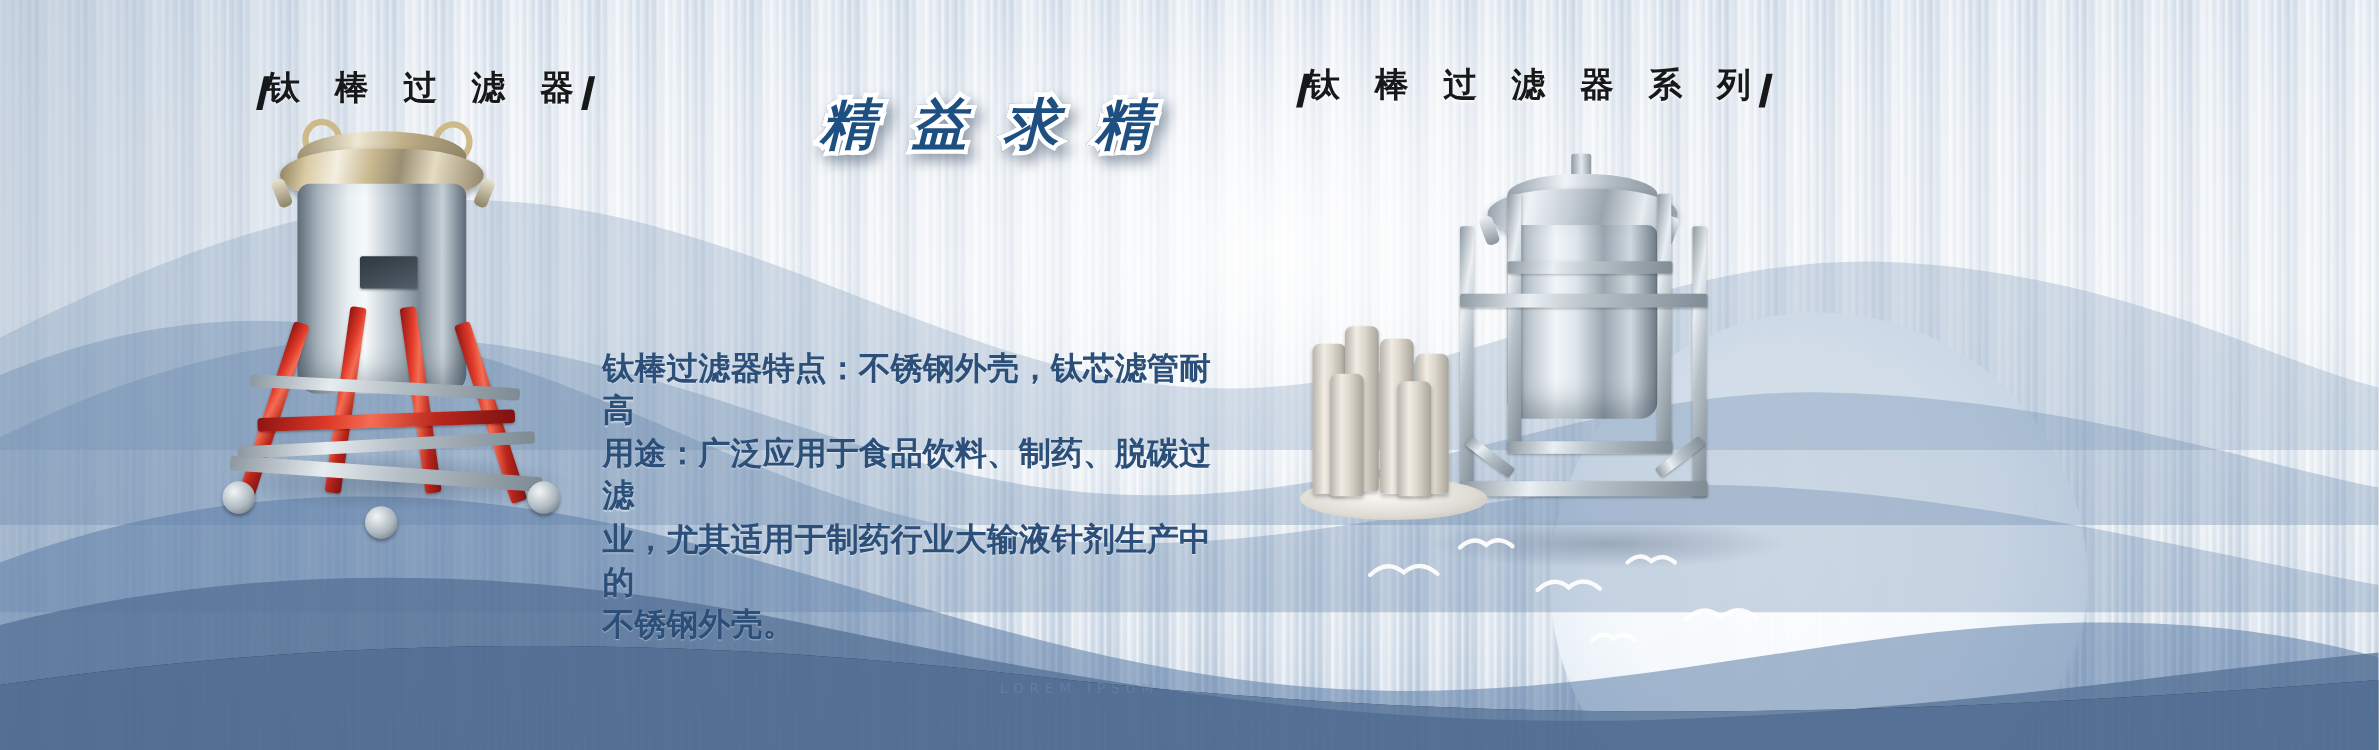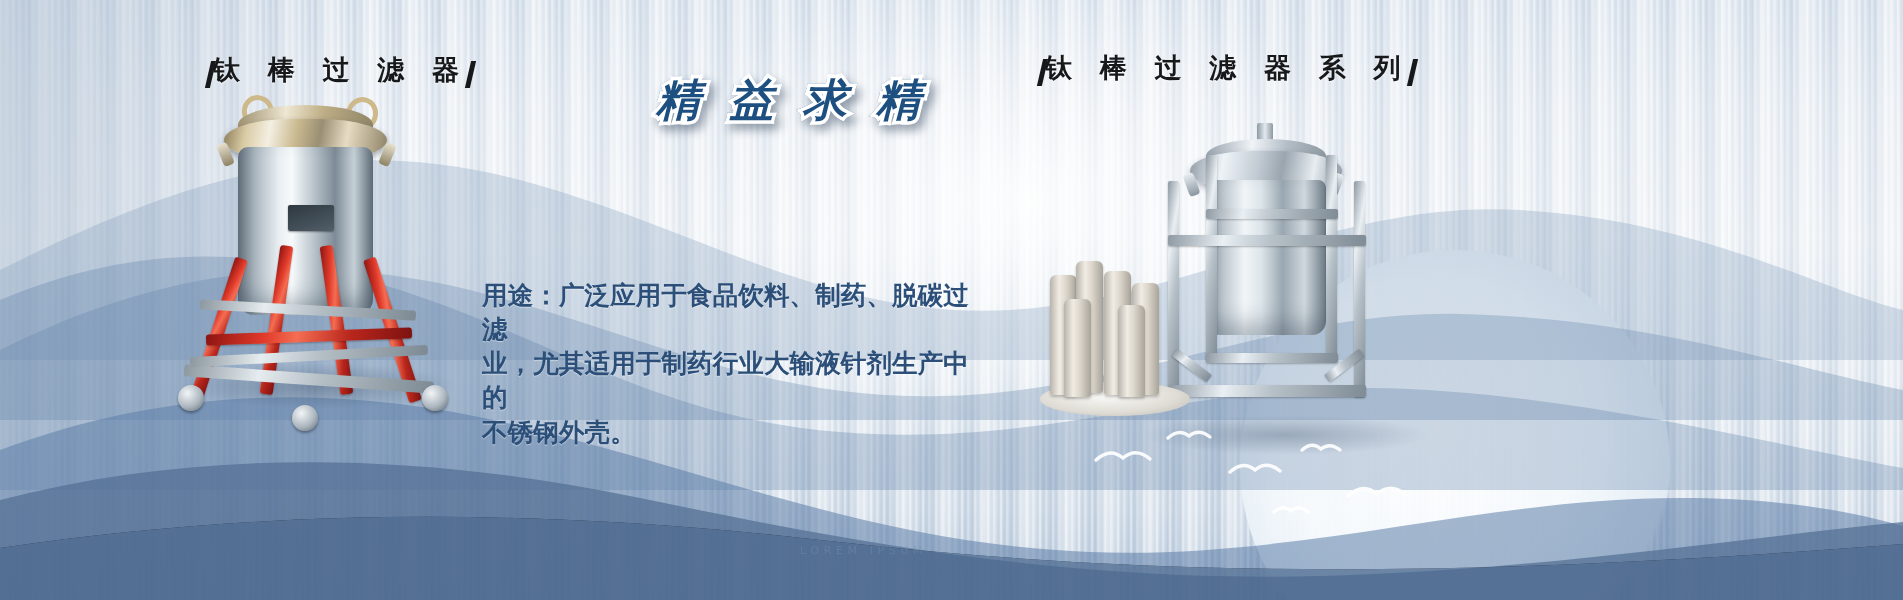--- a/index.html
+++ b/index.html
@@ -311,20 +311,21 @@
     <span class="bar"></span>
     <span class="txt">钛 棒 过 滤 器 系 列</span>
     <span class="bar"></span>
   </div>
 
   <div id="headline">
     <div class="hl-line hl1">精 益 求 精</div>
   </div>
 
   <div id="body-copy">
+    <p>钛棒过滤器特点：不锈钢外壳，钛芯滤管耐高</p>
     <p>用途：广泛应用于食品饮料、制药、脱碳过滤</p>
     <p>业，尤其适用于制药行业大输液针剂生产中的</p>
     <p>不锈钢外壳。</p>
   </div>
 
   <div id="watermark">LOREM IPSUM</div>
 
 </div>
 
 </body></html>

